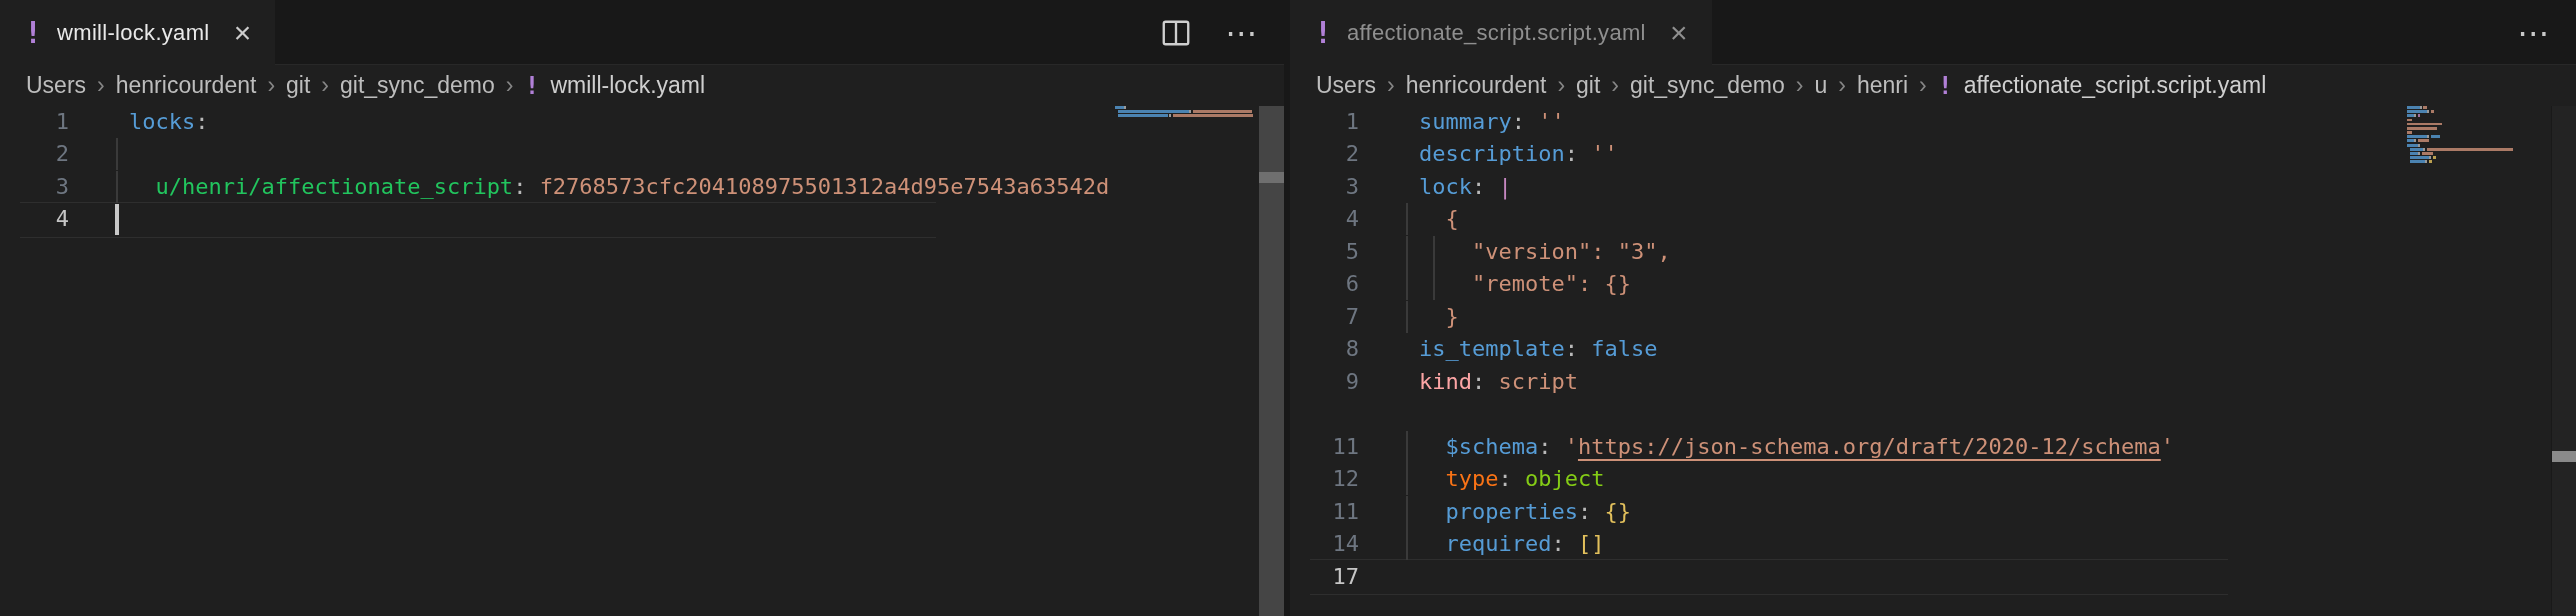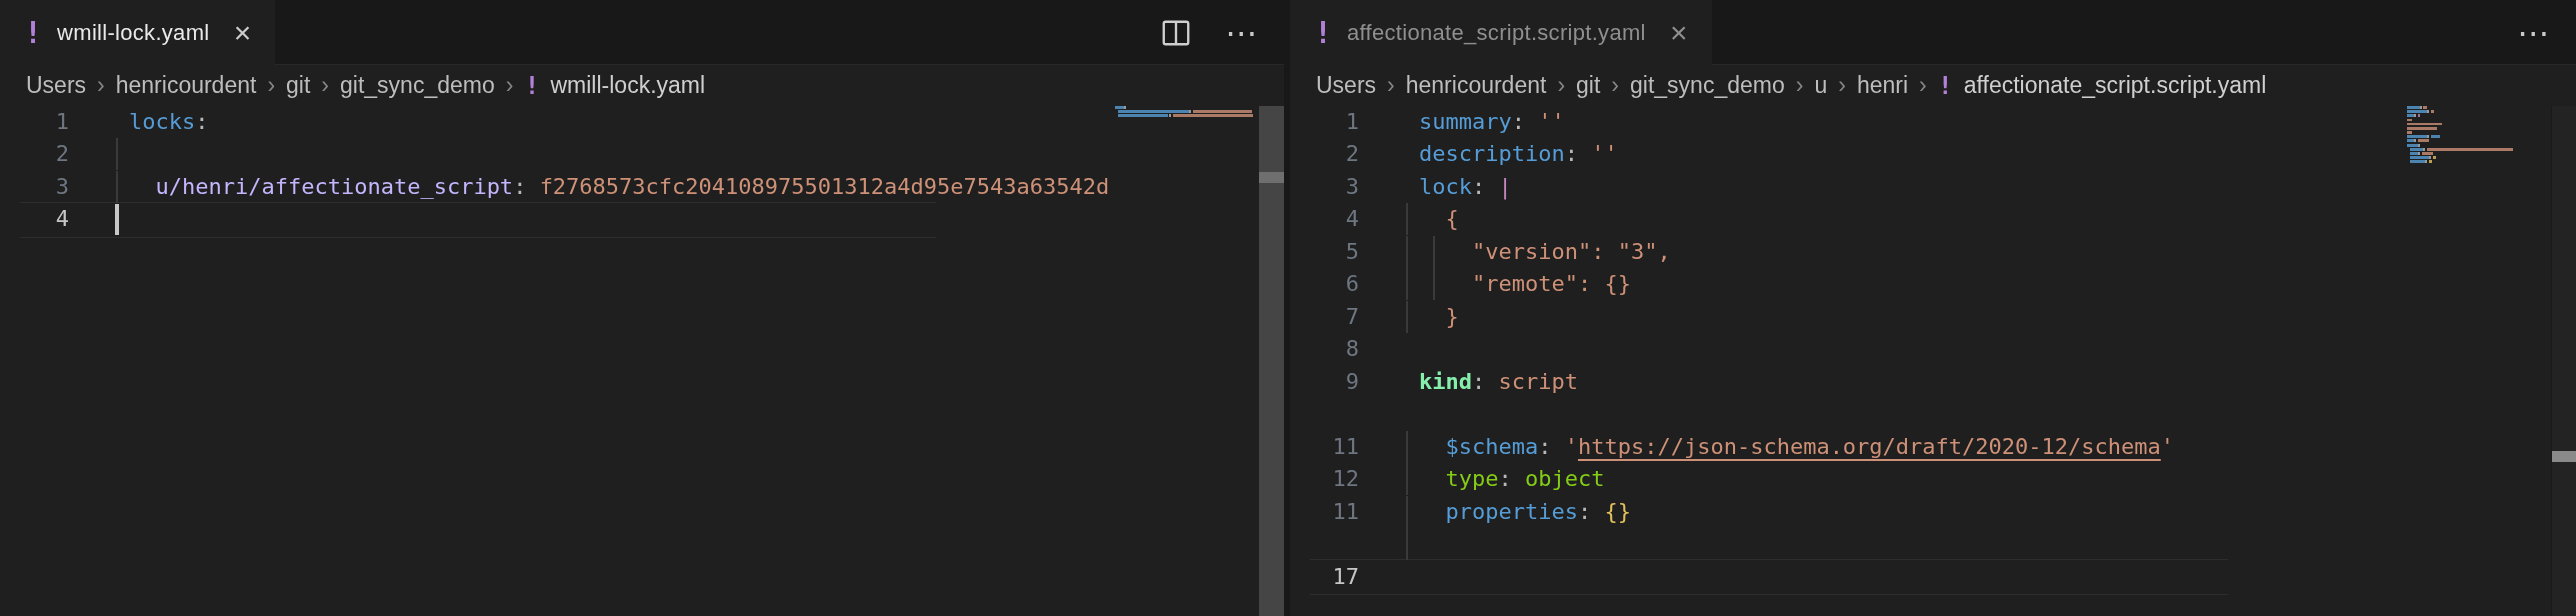--- a/index.html
+++ b/index.html
@@ -95,21 +95,21 @@
         <div class="guide" style="left: 116px; top: 65px; height: 32px;"></div>
         <div class="code-line" style="top: 0px;">
           <span class="linenum">1</span>
           <span class="line-text"><span style="color: rgb(86, 156, 214);">locks</span><span style="color: rgb(185, 185, 185);">:</span></span>
         </div>
         <div class="code-line" style="top: 32px;">
           <span class="linenum">2</span>
         </div>
         <div class="code-line" style="top: 65px;">
           <span class="linenum">3</span>
-          <span class="line-text"><span style="color: rgb(212, 212, 212);">  </span><span style="color: #c4b5fd;">u/henri/affectionate_script</span><span style="color: rgb(185, 185, 185);">:</span><span style="color: rgb(212, 212, 212);"> </span><span style="color: rgb(206, 145, 120);">f2768573cfc204108975501312a4d95e7543a63542d</span></span>
+          <span class="line-text"><span style="color: rgb(212, 212, 212);">  </span><span style="color: #22c55e;">u/henri/affectionate_script</span><span style="color: rgb(185, 185, 185);">:</span><span style="color: rgb(212, 212, 212);"> </span><span style="color: rgb(206, 145, 120);">f2768573cfc204108975501312a4d95e7543a63542d</span></span>
         </div>
         <div class="code-line" style="top: 97px;">
           <span class="linenum active">4</span>
           <span class="line-text"></span>
         </div>
         <div class="cursor" style="left: 115px; top: 98px; height: 31px; background: rgb(200, 200, 200);"></div>
       </div>
     <div class="minimap">
         <div class="mm-row" style="top: 0px;">
           <span class="mm-seg" style="left: 0px; width: 9.3px; background: rgb(86, 156, 214);"></span>
@@ -195,36 +195,41 @@
         <div class="code-line" style="top: 162px;">
           <span class="linenum">6</span>
           <span class="line-text"><span style="color: rgb(206, 145, 120);">    "remote": {}</span></span>
         </div>
         <div class="code-line" style="top: 195px;">
           <span class="linenum">7</span>
           <span class="line-text"><span style="color: rgb(206, 145, 120);">  }</span></span>
         </div>
         <div class="code-line" style="top: 227px;">
           <span class="linenum">8</span>
+          <span class="line-text"><span style="color: rgb(86, 156, 214);">is_template</span><span style="color: rgb(185, 185, 185);">:</span><span style="color: rgb(212, 212, 212);"> </span><span style="color: rgb(86, 156, 214);">false</span></span>
         </div>
         <div class="code-line" style="top: 260px;">
           <span class="linenum">9</span>
-          <span class="line-text"><span style="color: #86efac; font-weight: bold;">kind</span><span style="color: rgb(185, 185, 185);">:</span><span style="color: rgb(212, 212, 212);"> </span><span style="color: rgb(206, 145, 120);">script</span></span>
+          <span class="line-text"><span style="color: #fca5a5;">kind</span><span style="color: rgb(185, 185, 185);">:</span><span style="color: rgb(212, 212, 212);"> </span><span style="color: rgb(206, 145, 120);">script</span></span>
         </div>
         <div class="code-line" style="top: 325px;">
           <span class="linenum">11</span>
           <span class="line-text"><span style="color: rgb(212, 212, 212);">  </span><span style="color: rgb(86, 156, 214);">$schema</span><span style="color: rgb(185, 185, 185);">:</span><span style="color: rgb(212, 212, 212);"> </span><span style="color: rgb(206, 145, 120);">'</span><span class="tok-link" style="color: rgb(206, 145, 120);">https://json-schema.org/draft/2020-12/schema</span><span style="color: rgb(206, 145, 120);">'</span></span>
         </div>
         <div class="code-line" style="top: 357px;">
           <span class="linenum">12</span>
-          <span class="line-text"><span style="color: rgb(212, 212, 212);">  </span><span style="color: #84cc16;">type</span><span style="color: rgb(185, 185, 185);">:</span><span style="color: rgb(212, 212, 212);"> </span><span style="color: #84cc16;">object</span></span>
+          <span class="line-text"><span style="color: rgb(212, 212, 212);">  </span><span style="color: #f97316;">type</span><span style="color: rgb(185, 185, 185);">:</span><span style="color: rgb(212, 212, 212);"> </span><span style="color: #84cc16;">object</span></span>
         </div>
         <div class="code-line" style="top: 390px;">
           <span class="linenum">11</span>
           <span class="line-text"><span style="color: rgb(212, 212, 212);">  </span><span style="color: rgb(86, 156, 214);">properties</span><span style="color: rgb(185, 185, 185);">:</span><span style="color: rgb(212, 212, 212);"> </span><span style="color: rgb(226, 192, 92);">{}</span></span>
+        </div>
+        <div class="code-line" style="top: 422px;">
+          <span class="linenum">14</span>
+          <span class="line-text"><span style="color: rgb(212, 212, 212);">  </span><span style="color: rgb(86, 156, 214);">required</span><span style="color: rgb(185, 185, 185);">:</span><span style="color: rgb(212, 212, 212);"> </span><span style="color: rgb(226, 192, 92);">[]</span></span>
         </div>
         <div class="code-line" style="top: 455px;">
           <span class="linenum active">17</span>
           <span class="line-text"></span>
         </div>
       </div>
     <div class="minimap">
         <div class="mm-row" style="top: 0px;">
           <span class="mm-seg" style="left: 0px; width: 13px; background: rgb(86, 156, 214);"></span>
           <span class="mm-seg" style="left: 13px; width: 1.9px; background: rgb(185, 185, 185);"></span>

